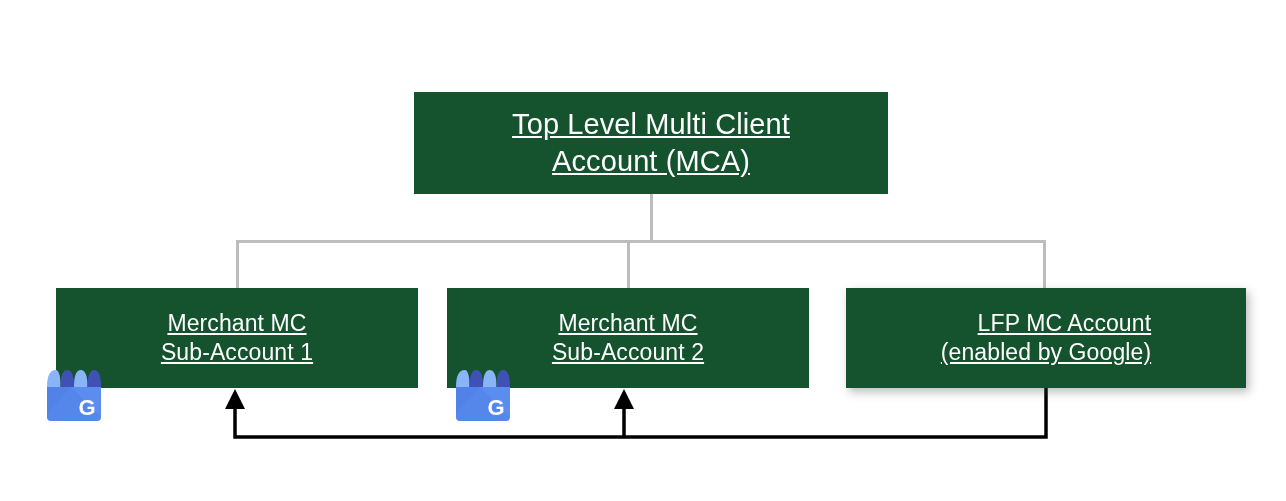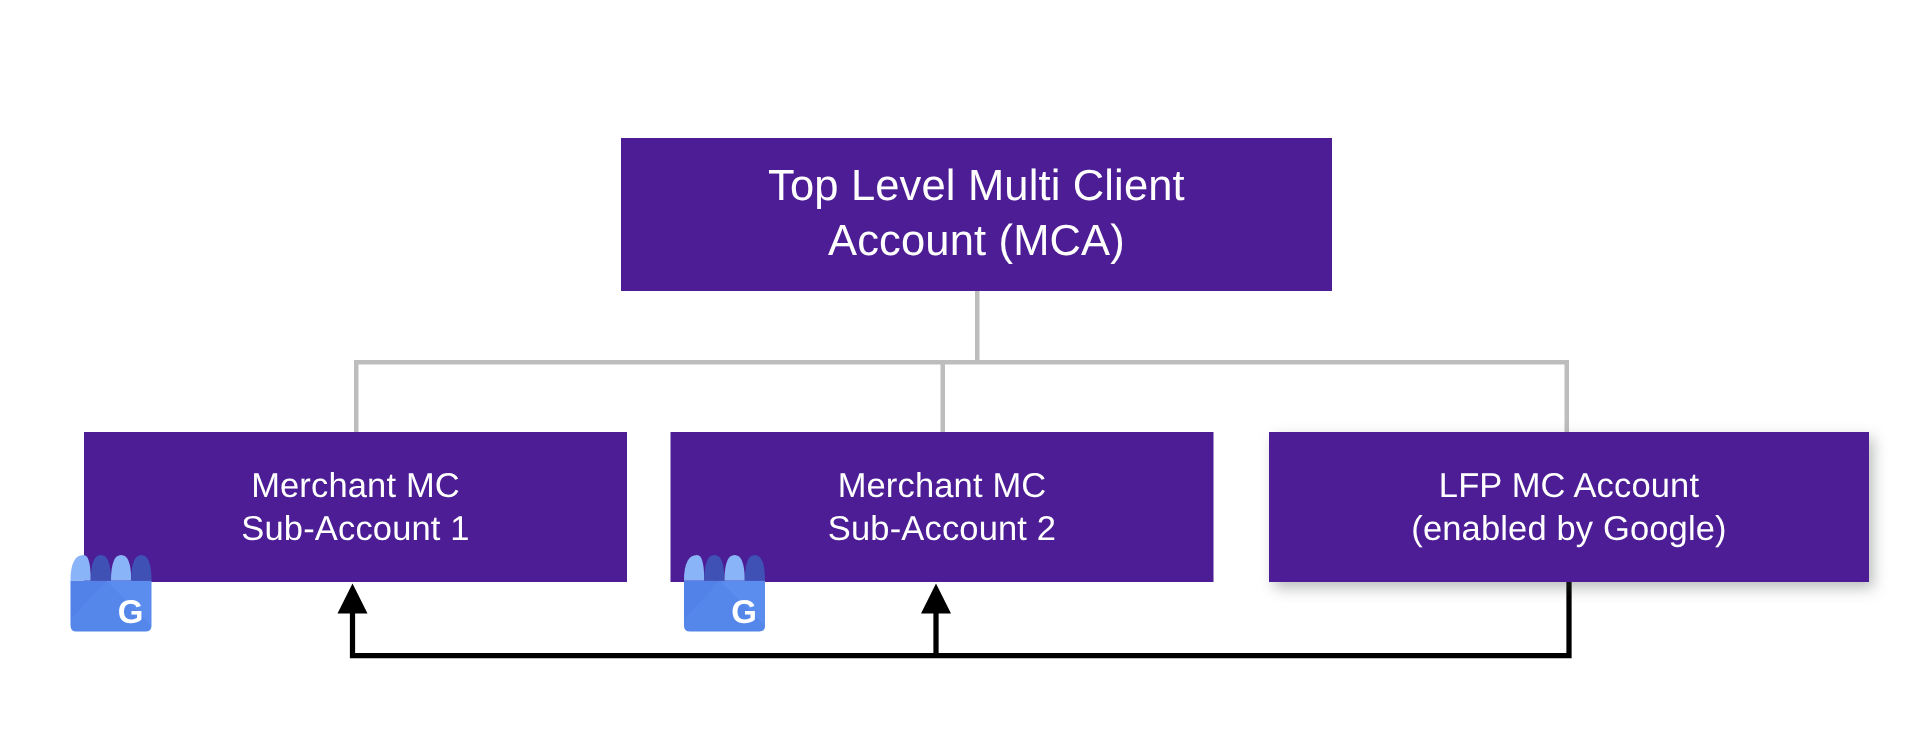--- a/index.html
+++ b/index.html
@@ -19,30 +19,31 @@
   }
   .connectors {
     position: absolute;
     left: 0;
     top: 0;
     width: 1286px;
     height: 501px;
   }
   .node {
     position: absolute;
-    background: #4c1d95;
+    background: #14532d;
     display: flex;
     align-items: center;
     justify-content: center;
     text-align: center;
     color: #ffffff;
     box-sizing: border-box;
     line-height: 1.28;
     font-weight: 400;
     letter-spacing: 0.1px;
+    text-decoration: underline;
   }
   .node-label {
     white-space: pre-line;
     display: block;
     padding: 0 10px;
   }
   #node-mca {
     left: 414px;
     top: 92px;
     width: 474px;
@@ -63,20 +64,21 @@
     height: 100px;
     font-size: 23px;
   }
   #node-lfp {
     left: 846px;
     top: 288px;
     width: 400px;
     height: 100px;
     font-size: 23px;
     box-shadow: 3px 4px 9px rgba(60,64,67,0.35);
+    text-align: right;
   }
   .gmb-icon {
     position: absolute;
     width: 66px;
     height: 66px;
   }
   #gmb-icon-1 {
     left: 41px;
     top: 361px;
   }

